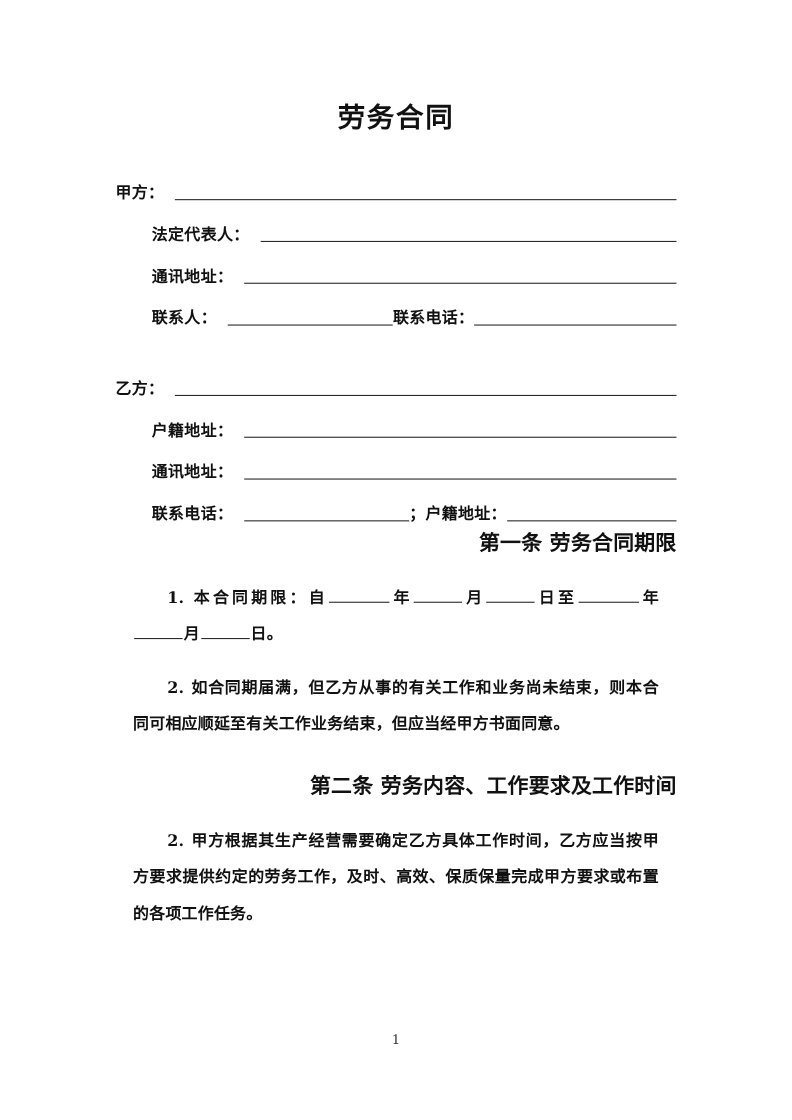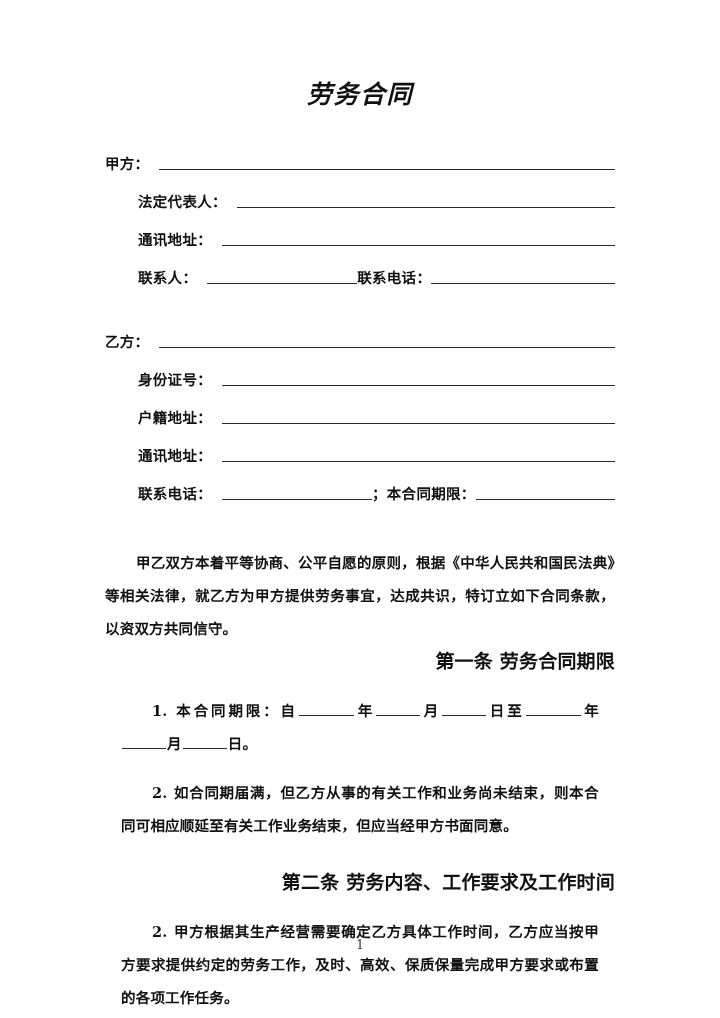--- a/index.html
+++ b/index.html
@@ -28,26 +28,25 @@
     top: 0;
     width: 510px;
   }
 
   
   .doc-title {
     text-align: center;
     font-size: 25px;
     font-weight: bold;
     letter-spacing: 1.5px;
-    margin: 0;
+    margin: 12px;
     padding-top: 80px;
     padding-bottom: 0;
     line-height: 1.2;
     font-family: "DejaVu Serif", "Liberation Serif", serif;
-    font-style: italic;
   }
 
   
   .party-block {
     margin-top: 26px;
   }
   .form-row {
     display: flex;
     align-items: flex-end;
     height: 38px;
@@ -173,40 +172,35 @@
           <span class="blank-line"></span>
         </div>
       </div>
 
     <div class="party-block" id="party-b-rows">
         <div class="form-row">
           <span class="row-label">乙方：</span>
           <span class="blank-line lead"></span>
         </div>
         <div class="form-row indented">
-          <span class="row-label">身份证号：</span>
-          <span class="blank-line lead"></span>
-        </div>
-        <div class="form-row indented">
           <span class="row-label">户籍地址：</span>
           <span class="blank-line lead"></span>
         </div>
         <div class="form-row indented">
           <span class="row-label">通讯地址：</span>
           <span class="blank-line lead"></span>
         </div>
         <div class="form-row indented">
           <span class="row-label">联系电话：</span>
           <span class="blank-line fixed-a lead"></span>
-          <span class="mid-label">；本合同期限：</span>
+          <span class="mid-label">；户籍地址：</span>
           <span class="blank-line"></span>
         </div>
       </div>
 
-    <p class="para first-para">甲乙双方本着平等协商、公平自愿的原则，根据《中华人民共和国民法典》等相关法律，就乙方为甲方提供劳务事宜，达成共识，特订立如下合同条款，以资双方共同信守。</p>
 
     <div id="clauses-container">
         <p class="clause-head">第一条  劳务合同期限</p>
         <p class="item"><span class="num">1.</span><span>本合同期限：自</span><span class="inline-blank ib-m"></span><span>年</span><span class="inline-blank ib-s"></span><span>月</span><span class="inline-blank ib-s"></span><span>日至</span><span class="inline-blank ib-m"></span><span>年</span><span class="inline-blank ib-s"></span><span>月</span><span class="inline-blank ib-s"></span><span>日。</span></p>
         <p class="item"><span class="num">2.</span><span>如合同期届满，但乙方从事的有关工作和业务尚未结束，则本合同可相应顺延至有关工作业务结束，但应当经甲方书面同意。</span></p>
         <p class="clause-head spaced">第二条  劳务内容、工作要求及工作时间</p>
         <p class="item"><span class="num">2.</span><span>甲方根据其生产经营需要确定乙方具体工作时间，乙方应当按甲方要求提供约定的劳务工作，及时、高效、保质保量完成甲方要求或布置的各项工作任务。</span></p>
       </div>
 
   </div>

